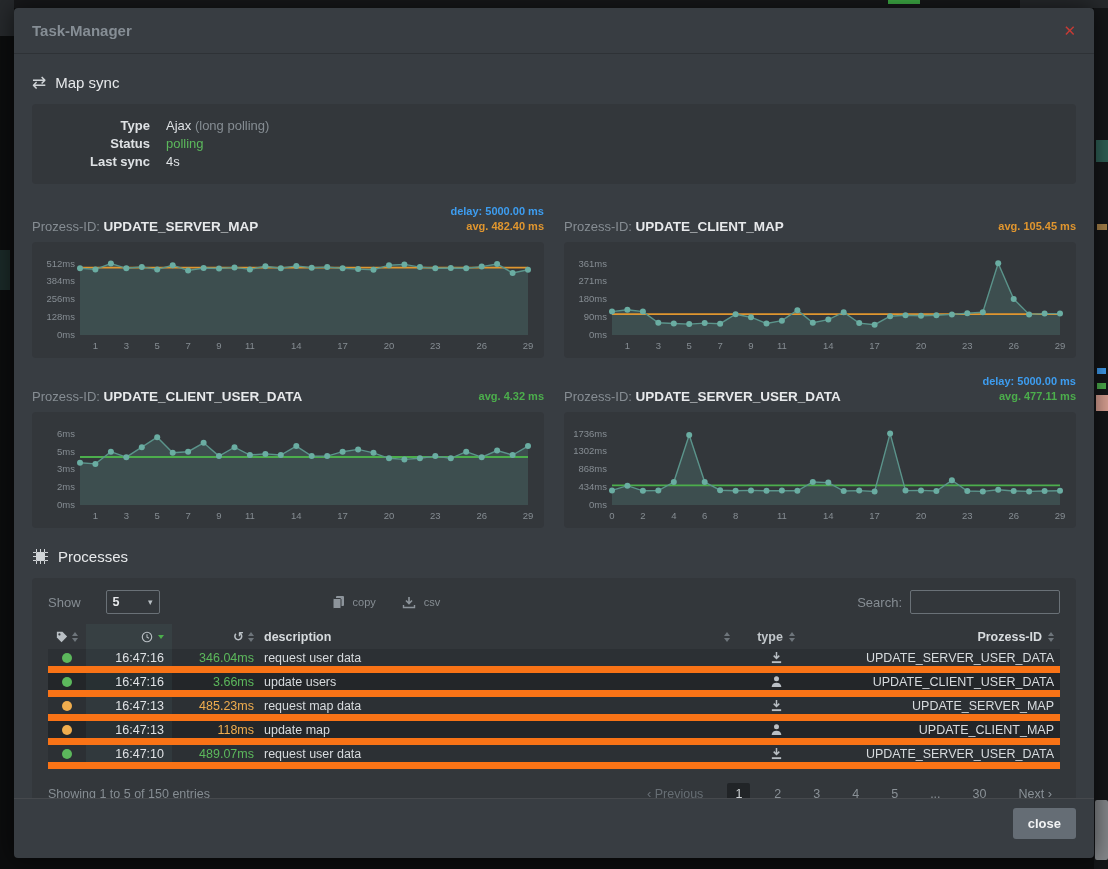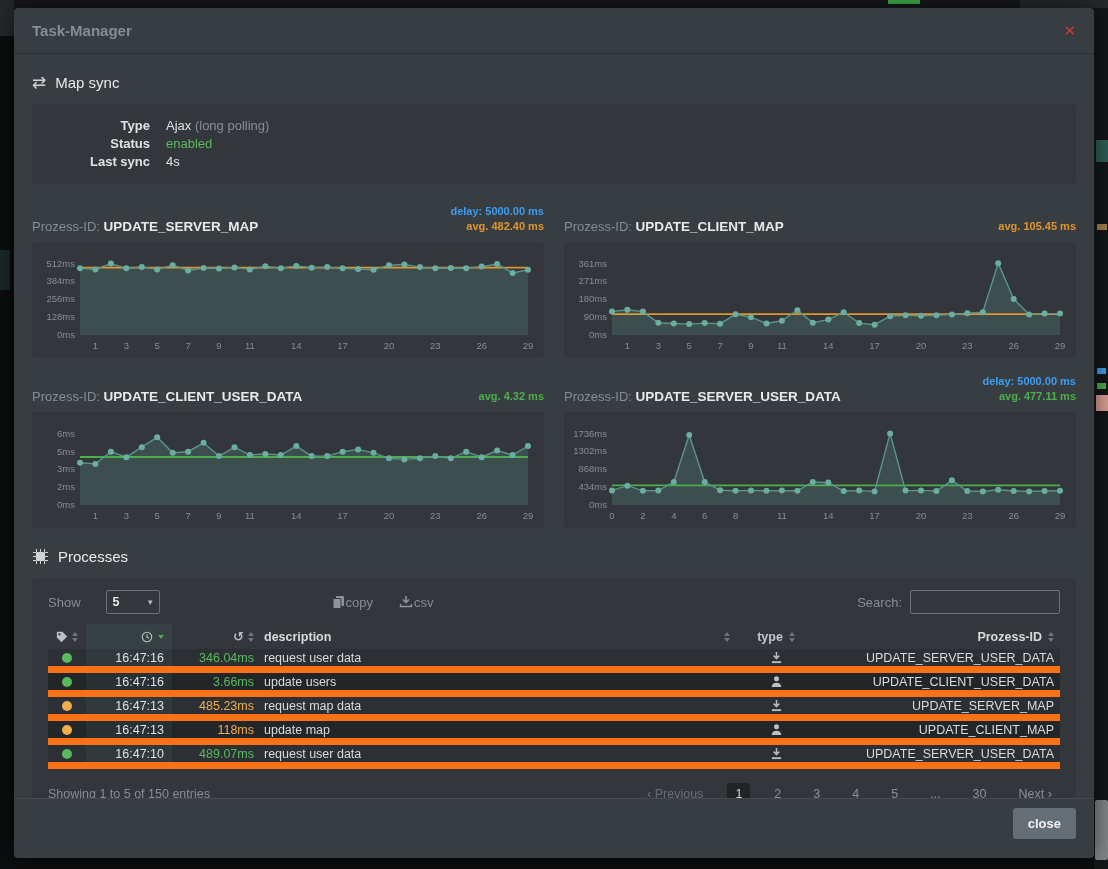--- a/index.html
+++ b/index.html
@@ -52,21 +52,21 @@
 
   
   .processes{padding:12px 16px 14px;}
   .controls{display:flex;align-items:center;font-size:13px;color:#868d93;}
   .show-group{display:flex;align-items:center;gap:25px;}
   .select-box{display:flex;align-items:center;justify-content:space-between;width:54px;height:24px;
               border:1px solid #6a7177;border-radius:2px;padding:0 6px;color:#e7e9eb;font-size:12.5px;
               font-weight:bold;cursor:pointer;background:transparent;}
   .select-box .caret{color:#b9bfc4;font-size:9px;}
   .exports{display:flex;align-items:center;gap:26px;margin-left:172px;}
-  .export-btn{display:flex;gap:1px;color:#868d93;font-size:13px;cursor:pointer;}
+  .export-btn{display:flex;align-items:center;gap:8px;color:#868d93;font-size:11px;cursor:pointer;}
   .search-group{margin-left:auto;display:flex;align-items:center;gap:8px;}
   .search-input{width:150px;height:24px;background:transparent;border:1px solid #6a7177;border-radius:2px;
                 color:#e7e9eb;font-size:12px;padding:0 6px;outline:none;font-family:inherit;}
 
   .ptable{margin-top:10px;font-size:12.5px;}
   .thead,.trow{display:flex;align-items:center;height:24px;}
   .thead{height:25px;color:#c2c7cb;font-weight:bold;}
   .trow{border-bottom:7px solid #f97316;}
   .trow:nth-child(odd){background:#2c3034;}
   .trow:nth-child(even){background:#232629;}
@@ -129,21 +129,21 @@
         <span>Map sync</span>
       </div>
 
       <div class="panel mapsync">
         <div class="ms-row">
           <span class="ms-label">Type</span>
           <span class="ms-value"><span>Ajax</span> <span class="muted">(long polling)</span></span>
         </div>
         <div class="ms-row">
           <span class="ms-label">Status</span>
-          <span class="ms-value" id="ms-status" style="color: rgb(92, 184, 92);">enabled</span>
+          <span class="ms-value" id="ms-status" style="color: rgb(92, 184, 92);">polling</span>
         </div>
         <div class="ms-row">
           <span class="ms-label">Last sync</span>
           <span class="ms-value">4s</span>
         </div>
       </div>
 
       <div class="charts-grid" id="charts-grid">
   <div class="chart-block">
     <div class="chart-head">

